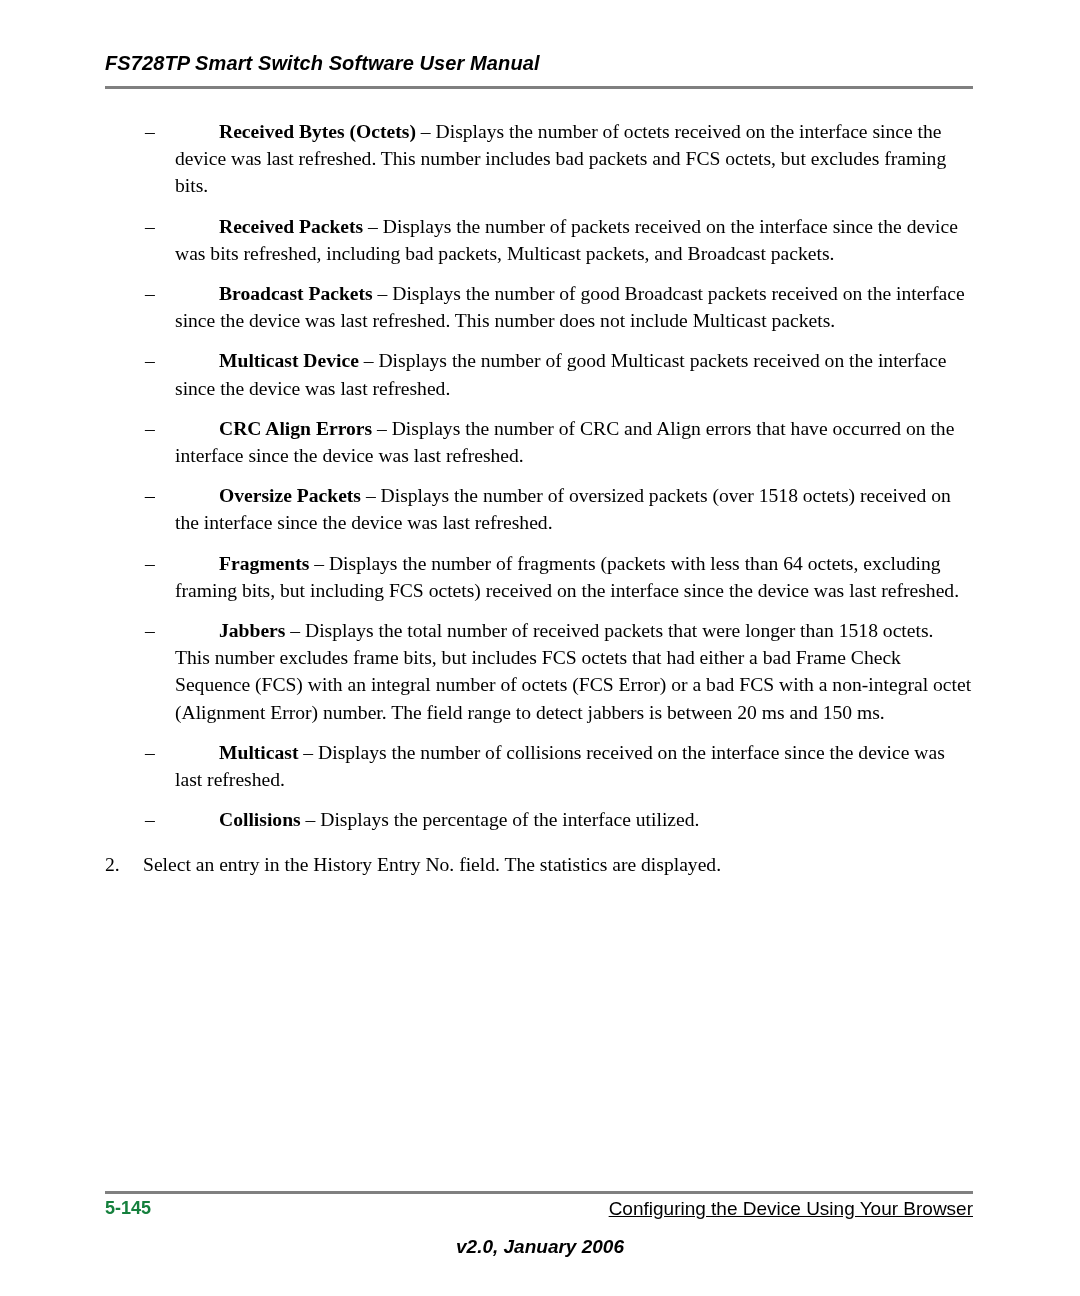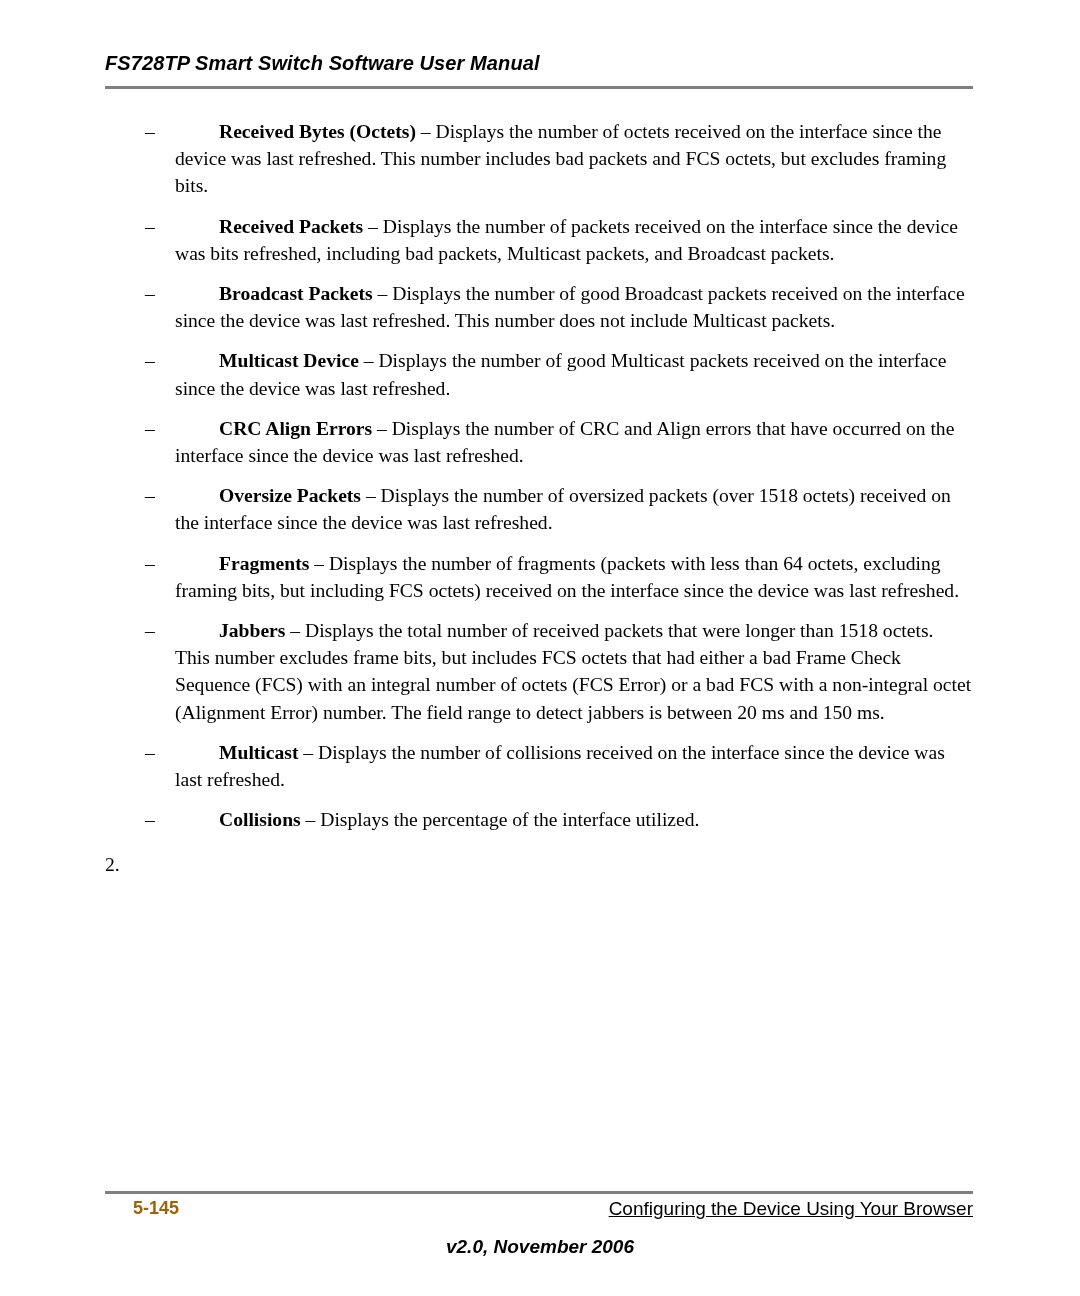--- a/index.html
+++ b/index.html
@@ -116,23 +116,22 @@
     position: relative;
     width: 868px;
     height: 28px;
   }
   .footer-page-number {
     position: absolute;
     left: 0;
     top: 0;
     font-size: 18px;
     font-weight: bold;
-    color: #a16207;
+    color: #15803d;
     white-space: nowrap;
-    margin-left: 28px;
   }
   .footer-section {
     position: absolute;
     right: 0;
     top: 0;
     font-size: 19px;
     font-weight: normal;
     color: #000;
     white-space: nowrap;
     text-decoration: underline;
@@ -170,27 +169,28 @@
         <div class="dash-item"><span class="marker">–</span></div>
         <div class="dash-item"><span class="marker">–</span><span class="text"><b>Oversize Packets</b><span> – </span><span>Displays the number of oversized packets (over 1518 octets) received on the interface since the device was last refreshed.</span></span></div>
         <div class="dash-item"><span class="marker">–</span><span class="text"><b>Fragments</b><span> – </span><span>Displays the number of fragments (packets with less than 64 octets, excluding framing bits, but including FCS octets) received on the interface since the device was last refreshed.</span></span></div>
         <div class="dash-item"><span class="marker">–</span><span class="text"><b>Jabbers</b><span> – </span><span>Displays the total number of received packets that were longer than 1518 octets. This number excludes frame bits, but includes FCS octets that had either a bad Frame Check Sequence (FCS) with an integral number of octets (FCS Error) or a bad FCS with a non-integral octet (Alignment Error) number. The field range to detect jabbers is between 20 ms and 150 ms.</span></span></div>
         <div class="dash-item"><span class="marker">–</span><span class="text"><b>Multicast</b><span> – </span><span>Displays the number of collisions received on the interface since the device was last refreshed.</span></span></div>
         <div class="dash-item"><span class="marker">–</span><span class="text"><b>Collisions</b><span> – </span><span>Displays the percentage of the interface utilized.</span></span></div>
       </div>
 
     <div class="num-item">
       <span class="marker">2.</span>
+      <span class="text">Select an entry in the History Entry No. field. The statistics are displayed.</span>
     </div>
   </div>
 
   <div class="rule footer-rule"></div>
 
   <div class="page-footer">
     <div class="footer-row">
       <span class="footer-page-number">5-145</span>
       <span class="footer-section">Configuring the Device Using Your Browser</span>
     </div>
   </div>
 
-  <div class="footer-version">v2.0, November 2006</div>
+  <div class="footer-version">v2.0, January 2006</div>
 
 </div>
 
 </body></html>

